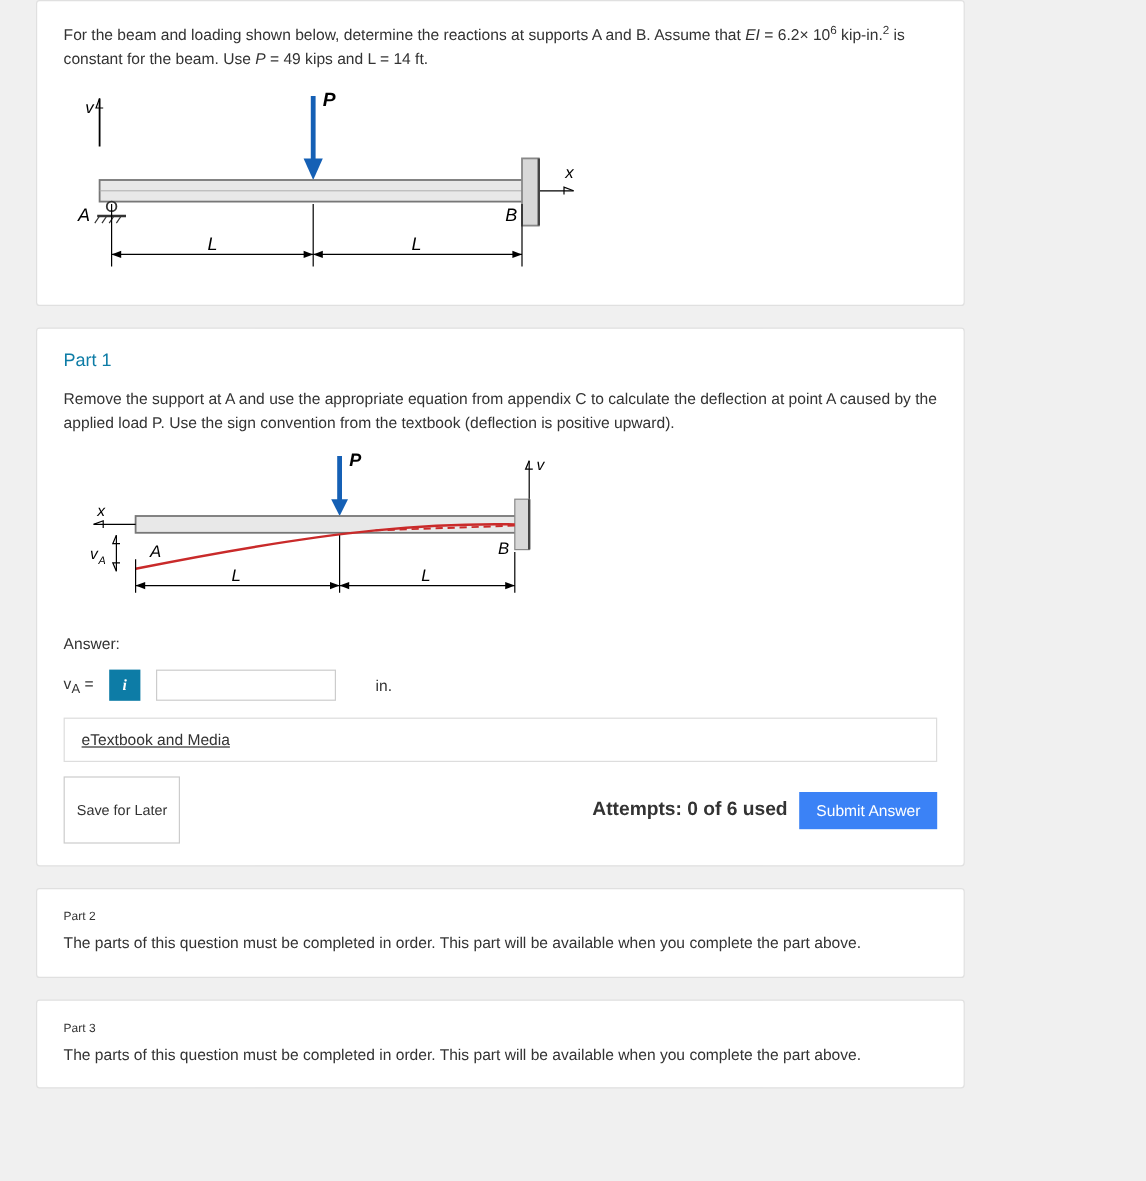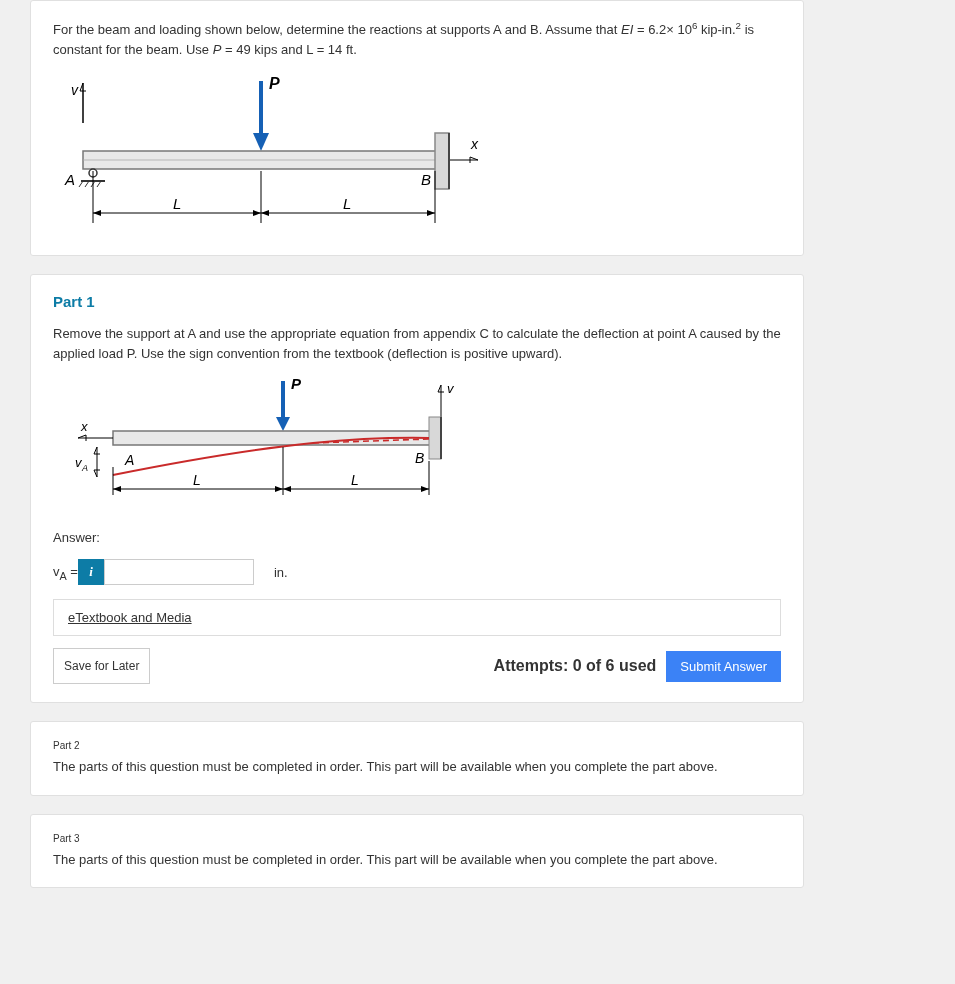--- a/index.html
+++ b/index.html
@@ -22,40 +22,40 @@
     border-radius: 3px;
     margin-bottom: 18px;
     padding: 18px 22px;
   }
   .question-text {
     line-height: 1.5;
   }
   .part-header {
     color: #0d7ca6;
     font-size: 15px;
-    font-weight: 700;
+    font-weight: 400;
     margin-bottom: 14px;
   }
   .part-header-black {
     color: #333;
     font-size: 10px;
     font-weight: 500;
     margin-bottom: 6px;
   }
   .instruction {
     line-height: 1.5;
     margin-bottom: 12px;
   }
   .answer-label {
     margin: 18px 0 14px 0;
   }
   .answer-row {
     display: flex;
     align-items: center;
-    gap: 0;
+    gap: 13px;
     margin-bottom: 14px;
   }
   .info-icon {
     background: #0d7ca6;
     color: #fff;
     width: 26px;
     height: 26px;
     display: flex;
     align-items: center;
     justify-content: center;
@@ -83,21 +83,21 @@
     text-decoration: underline;
   }
   .bottom-row {
     display: flex;
     align-items: center;
     justify-content: space-between;
   }
   .save-later {
     border: 1px solid #ccc;
     background: #fff;
-    padding: 10px 10px;
+    padding: 20px 10px;
     font-size: 12px;
     cursor: pointer;
     color: #333;
   }
   .attempts {
     font-weight: 600;
     margin-right: 10px;
     font-size: 16px;
   }
   .submit-btn {

